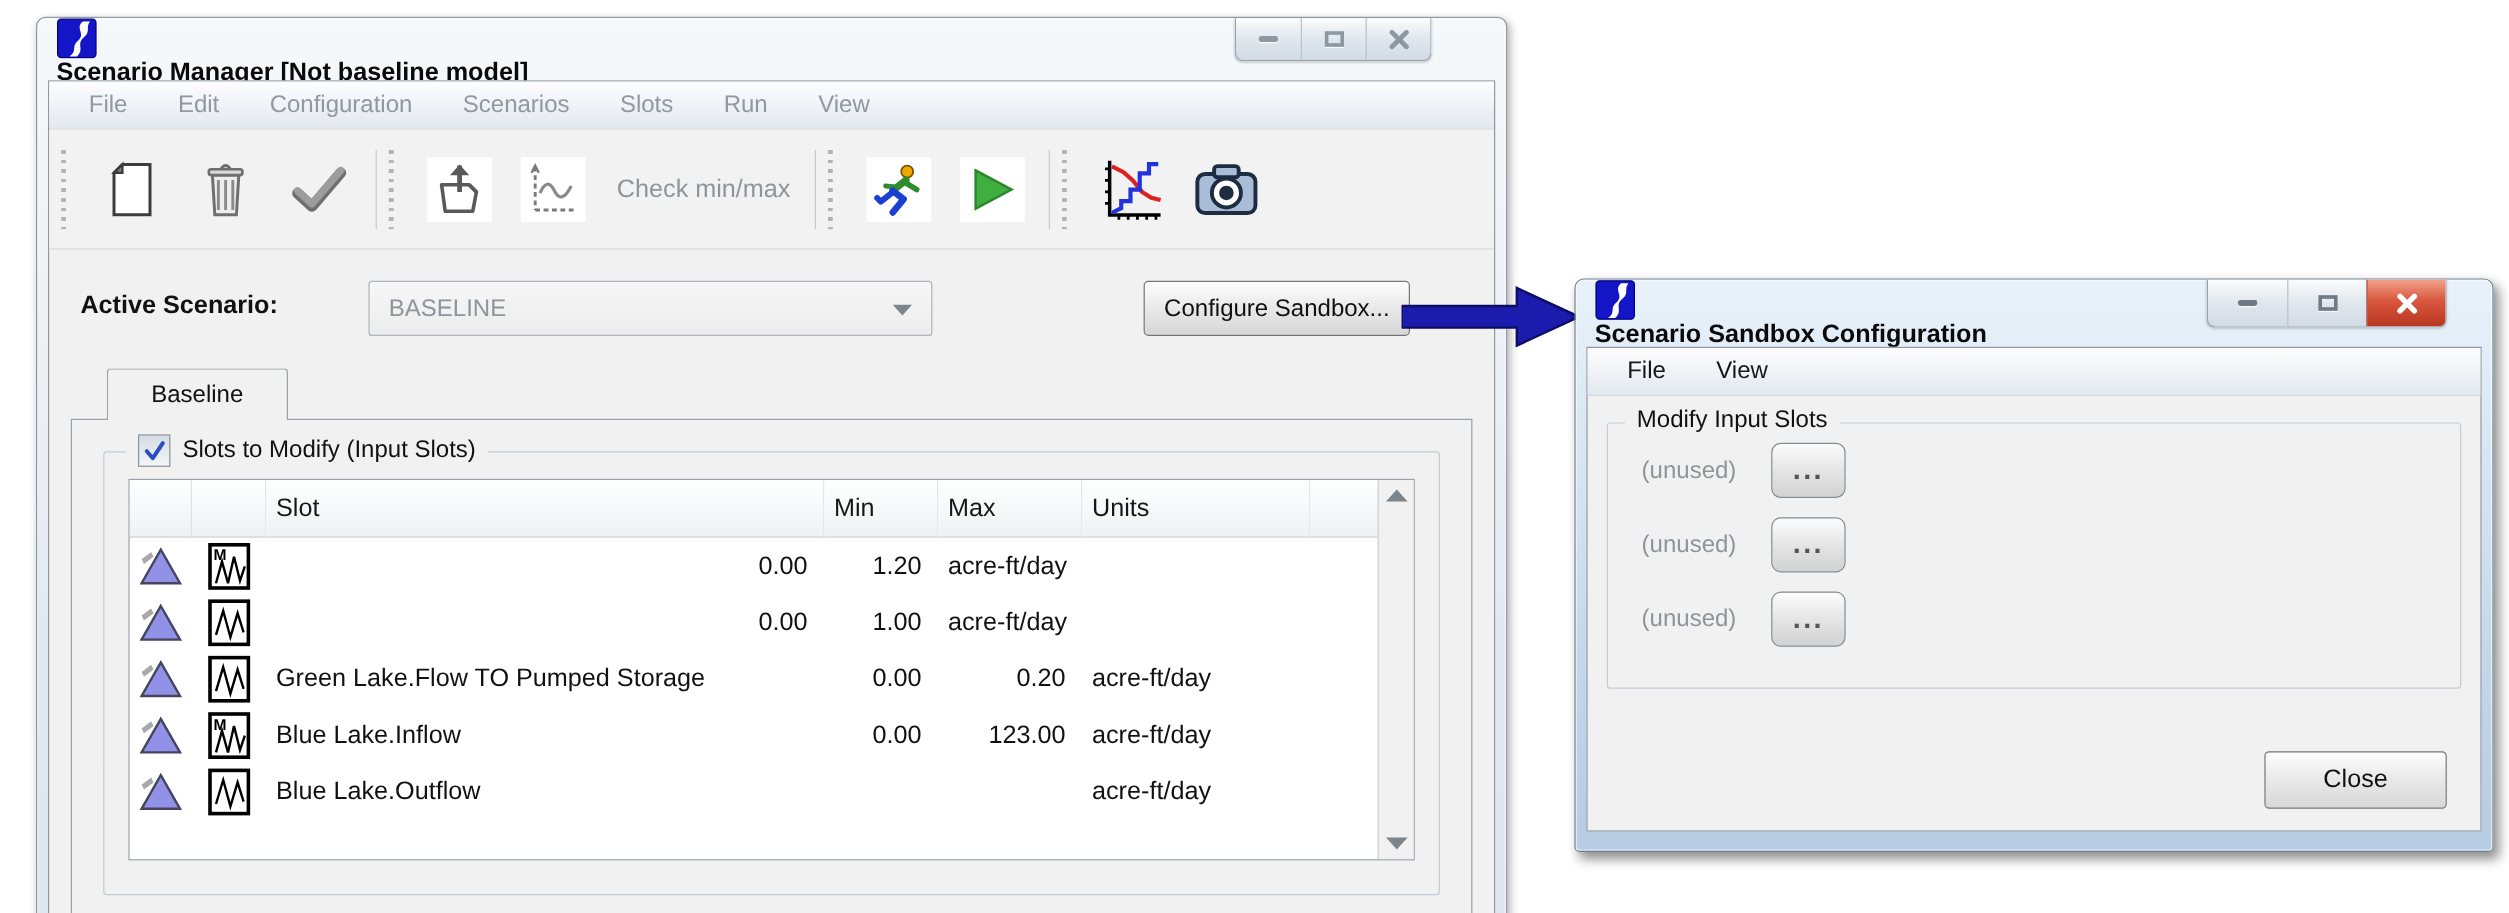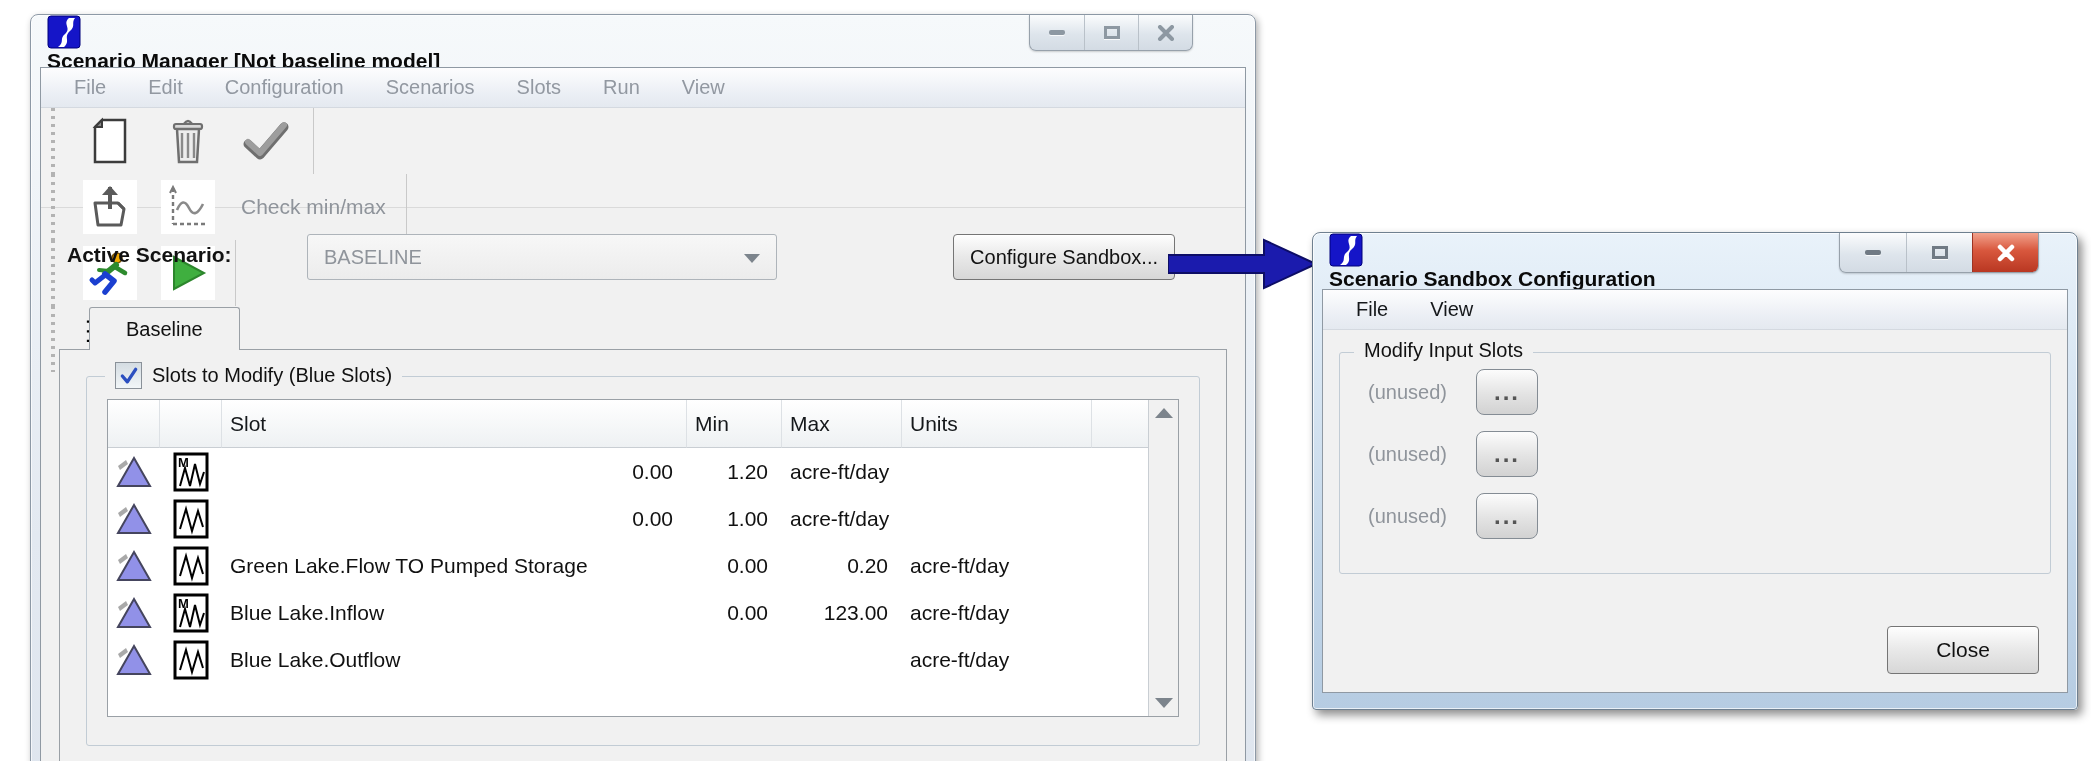--- a/index.html
+++ b/index.html
@@ -40,22 +40,22 @@
   .menubar {
     height: 40px; display: flex; align-items: center; padding-left: 12px;
     background: linear-gradient(#fdfdfe, #eaeef4 70%, #e4e9f0);
     border-bottom: 1px solid #d4d9e0;
   }
   .menu-item { padding: 0 21px; font-size: 20px; white-space: nowrap; }
   .menubar.disabled .menu-item { color: #9298a1; }
   .menubar.enabled .menu-item { color: #15181b; }
 
   .toolbar {
-    height: 100px; display: flex; align-items: flex-start;
-    background: #f2f2f2; border-bottom: 1px solid #dadada; flex-direction: column;
+    height: 100px; display: flex; align-items: center;
+    background: #f2f2f2; border-bottom: 1px solid #dadada;
   }
   .tgroup { display: flex; align-items: center; gap: 24px; padding: 0 20px 0 10px; border-right: 1px solid #c9c9c9; }
   .tgroup.last { border-right: none; }
   .handle {
     width: 4px; height: 66px; margin-right: 4px;
     background: repeating-linear-gradient(to bottom, #b3b3b3 0 3px, transparent 3px 8px);
   }
   .tbtn { width: 54px; height: 54px; display: flex; align-items: center; justify-content: center; border: none; background: transparent; padding: 0; }
   .tbtn.white { background: #ffffff; }
   .tlabel { font-size: 21px; color: #8f949b; white-space: nowrap; margin-left: 2px; }
@@ -287,21 +287,21 @@
       <div class="tab">Baseline</div>
       <div class="tab-panel">
 
         <div class="groupbox">
           <div class="group-title">
             <span class="checkbox">
               <svg width="20" height="20" viewBox="0 0 24 24">
                   <path d="M4 12 L10 19 L20 4" fill="none" stroke="#2b4fc0" stroke-width="4" stroke-linecap="round" stroke-linejoin="round"></path>
                 </svg>
             </span>
-            <span>Slots to Modify (Blue Slots)</span>
+            <span>Slots to Modify (Input Slots)</span>
           </div>
 
           <div class="slot-table">
             <div class="tgrid thead">
               <div class="cell icon-cell"></div>
               <div class="cell icon-cell"></div>
               <div class="cell">Slot</div>
               <div class="cell">Min</div>
               <div class="cell">Max</div>
               <div class="cell">Units</div>

